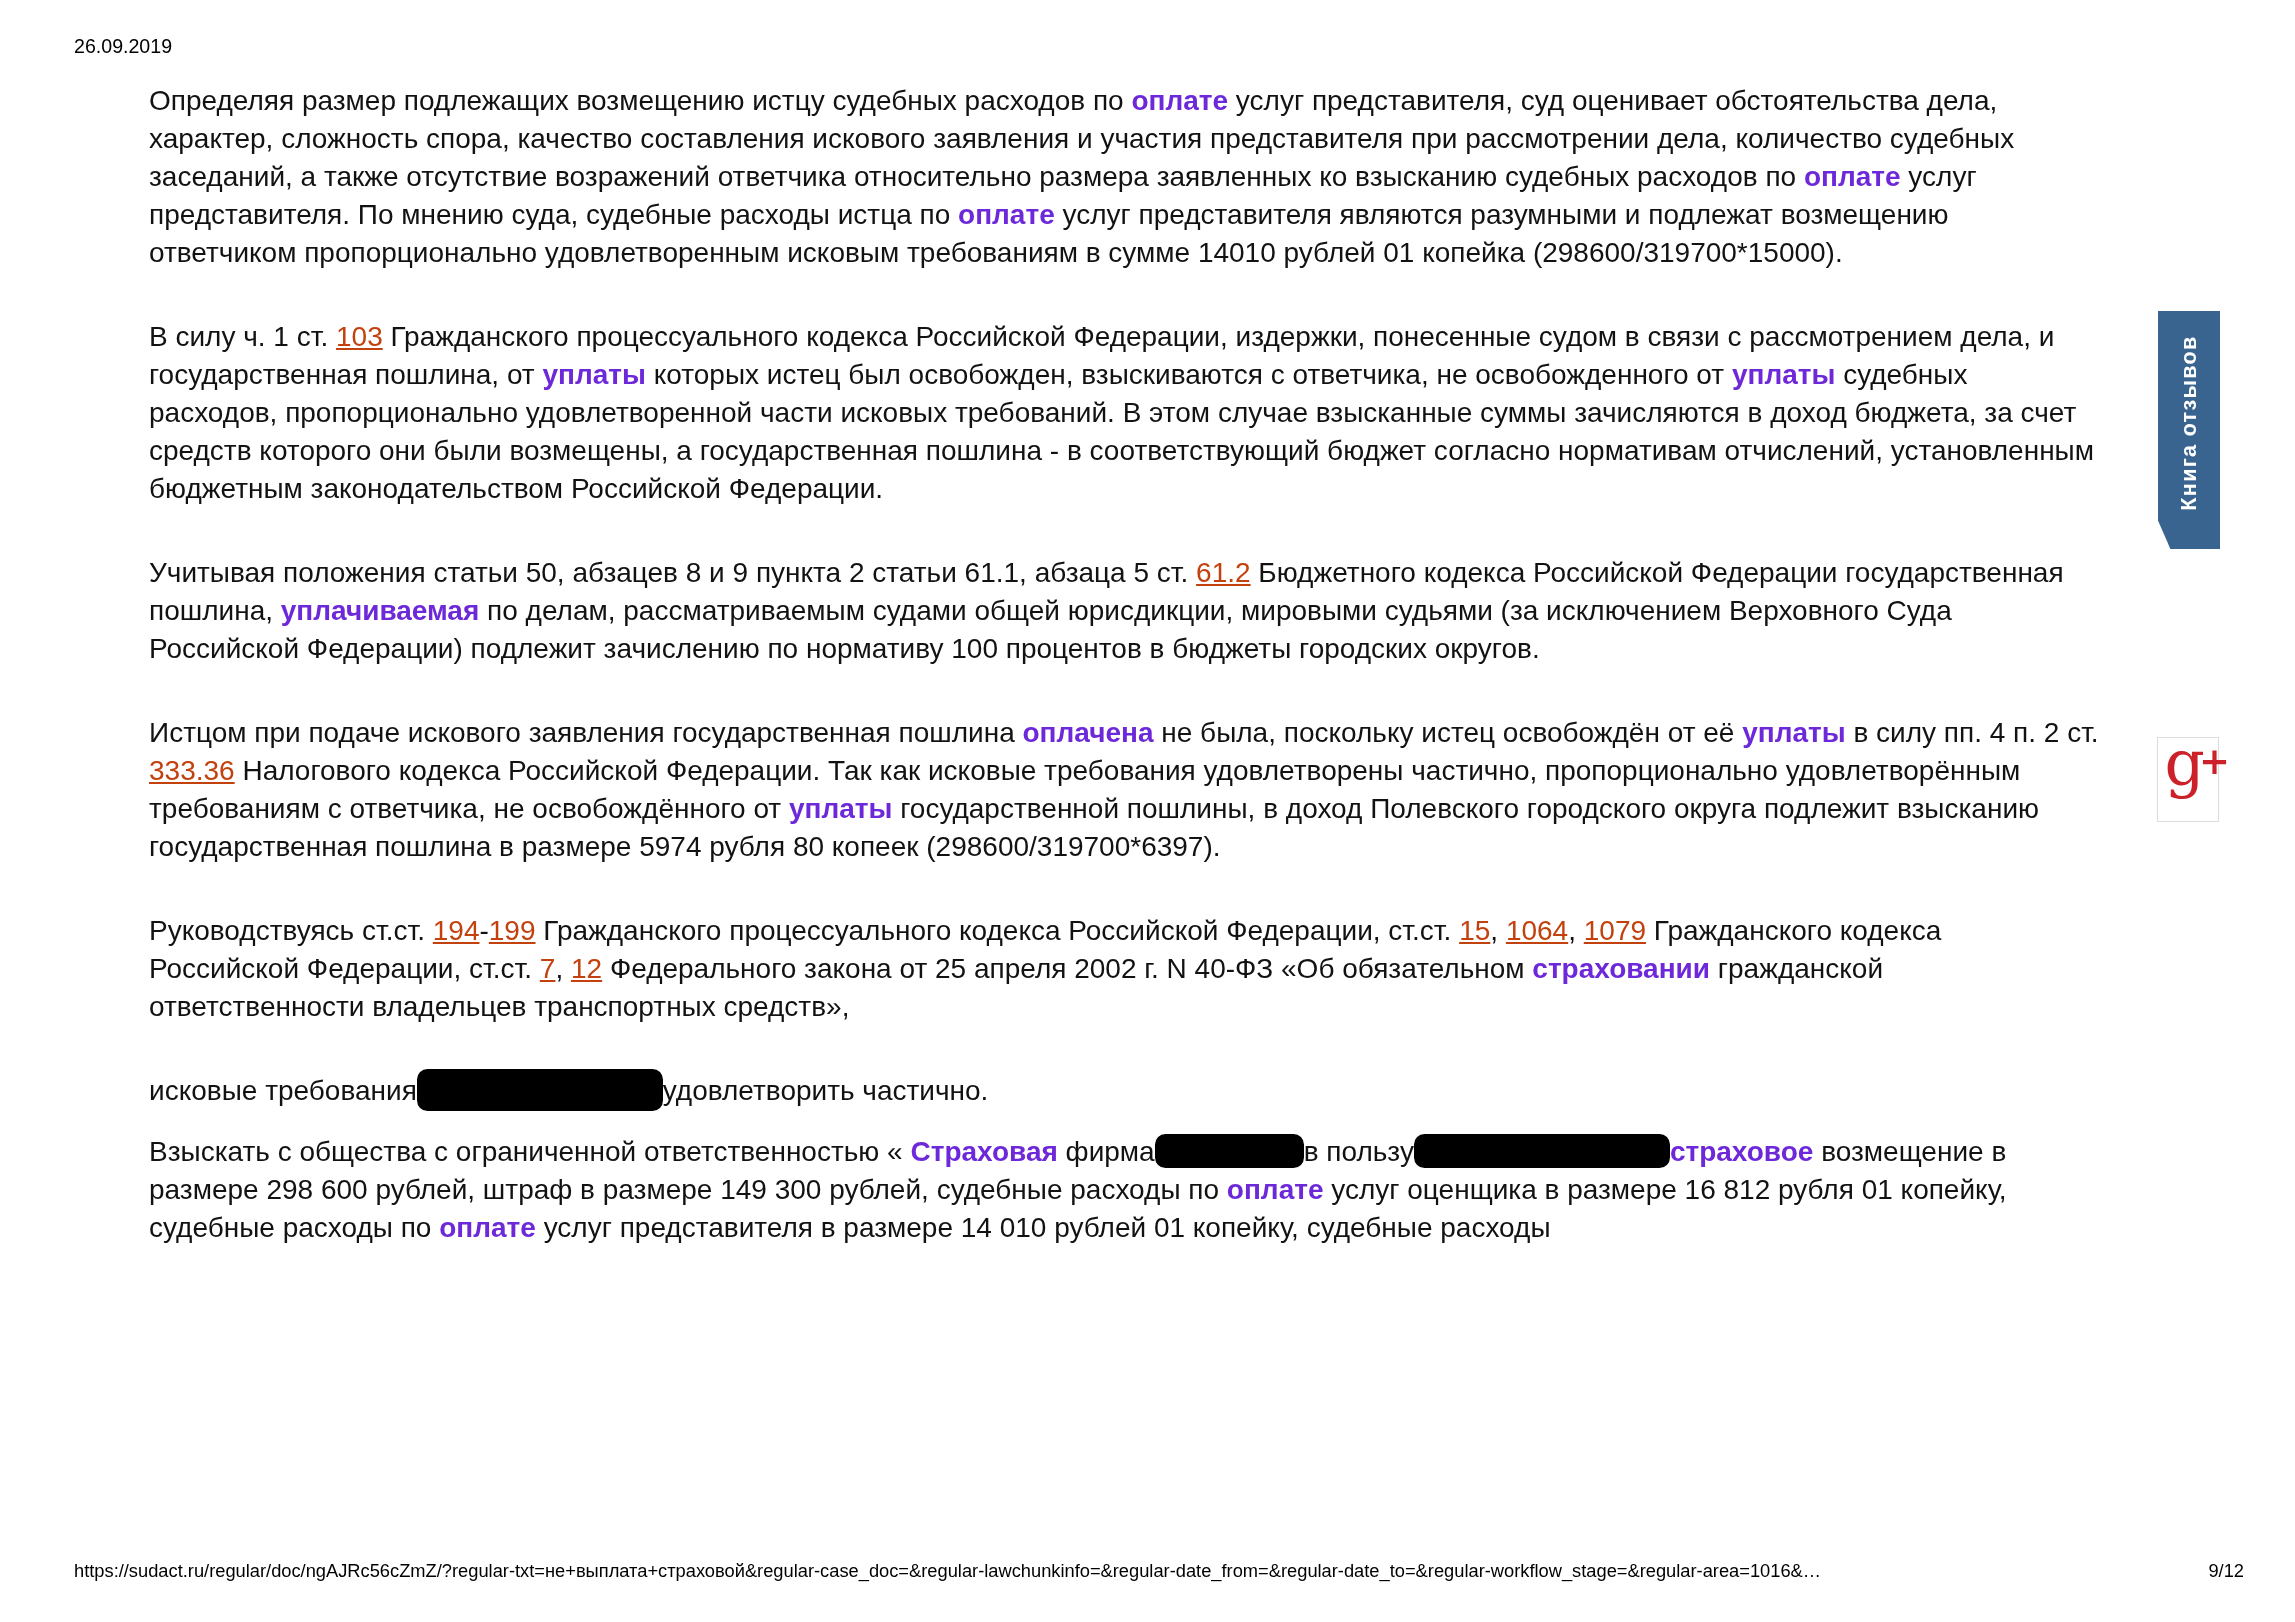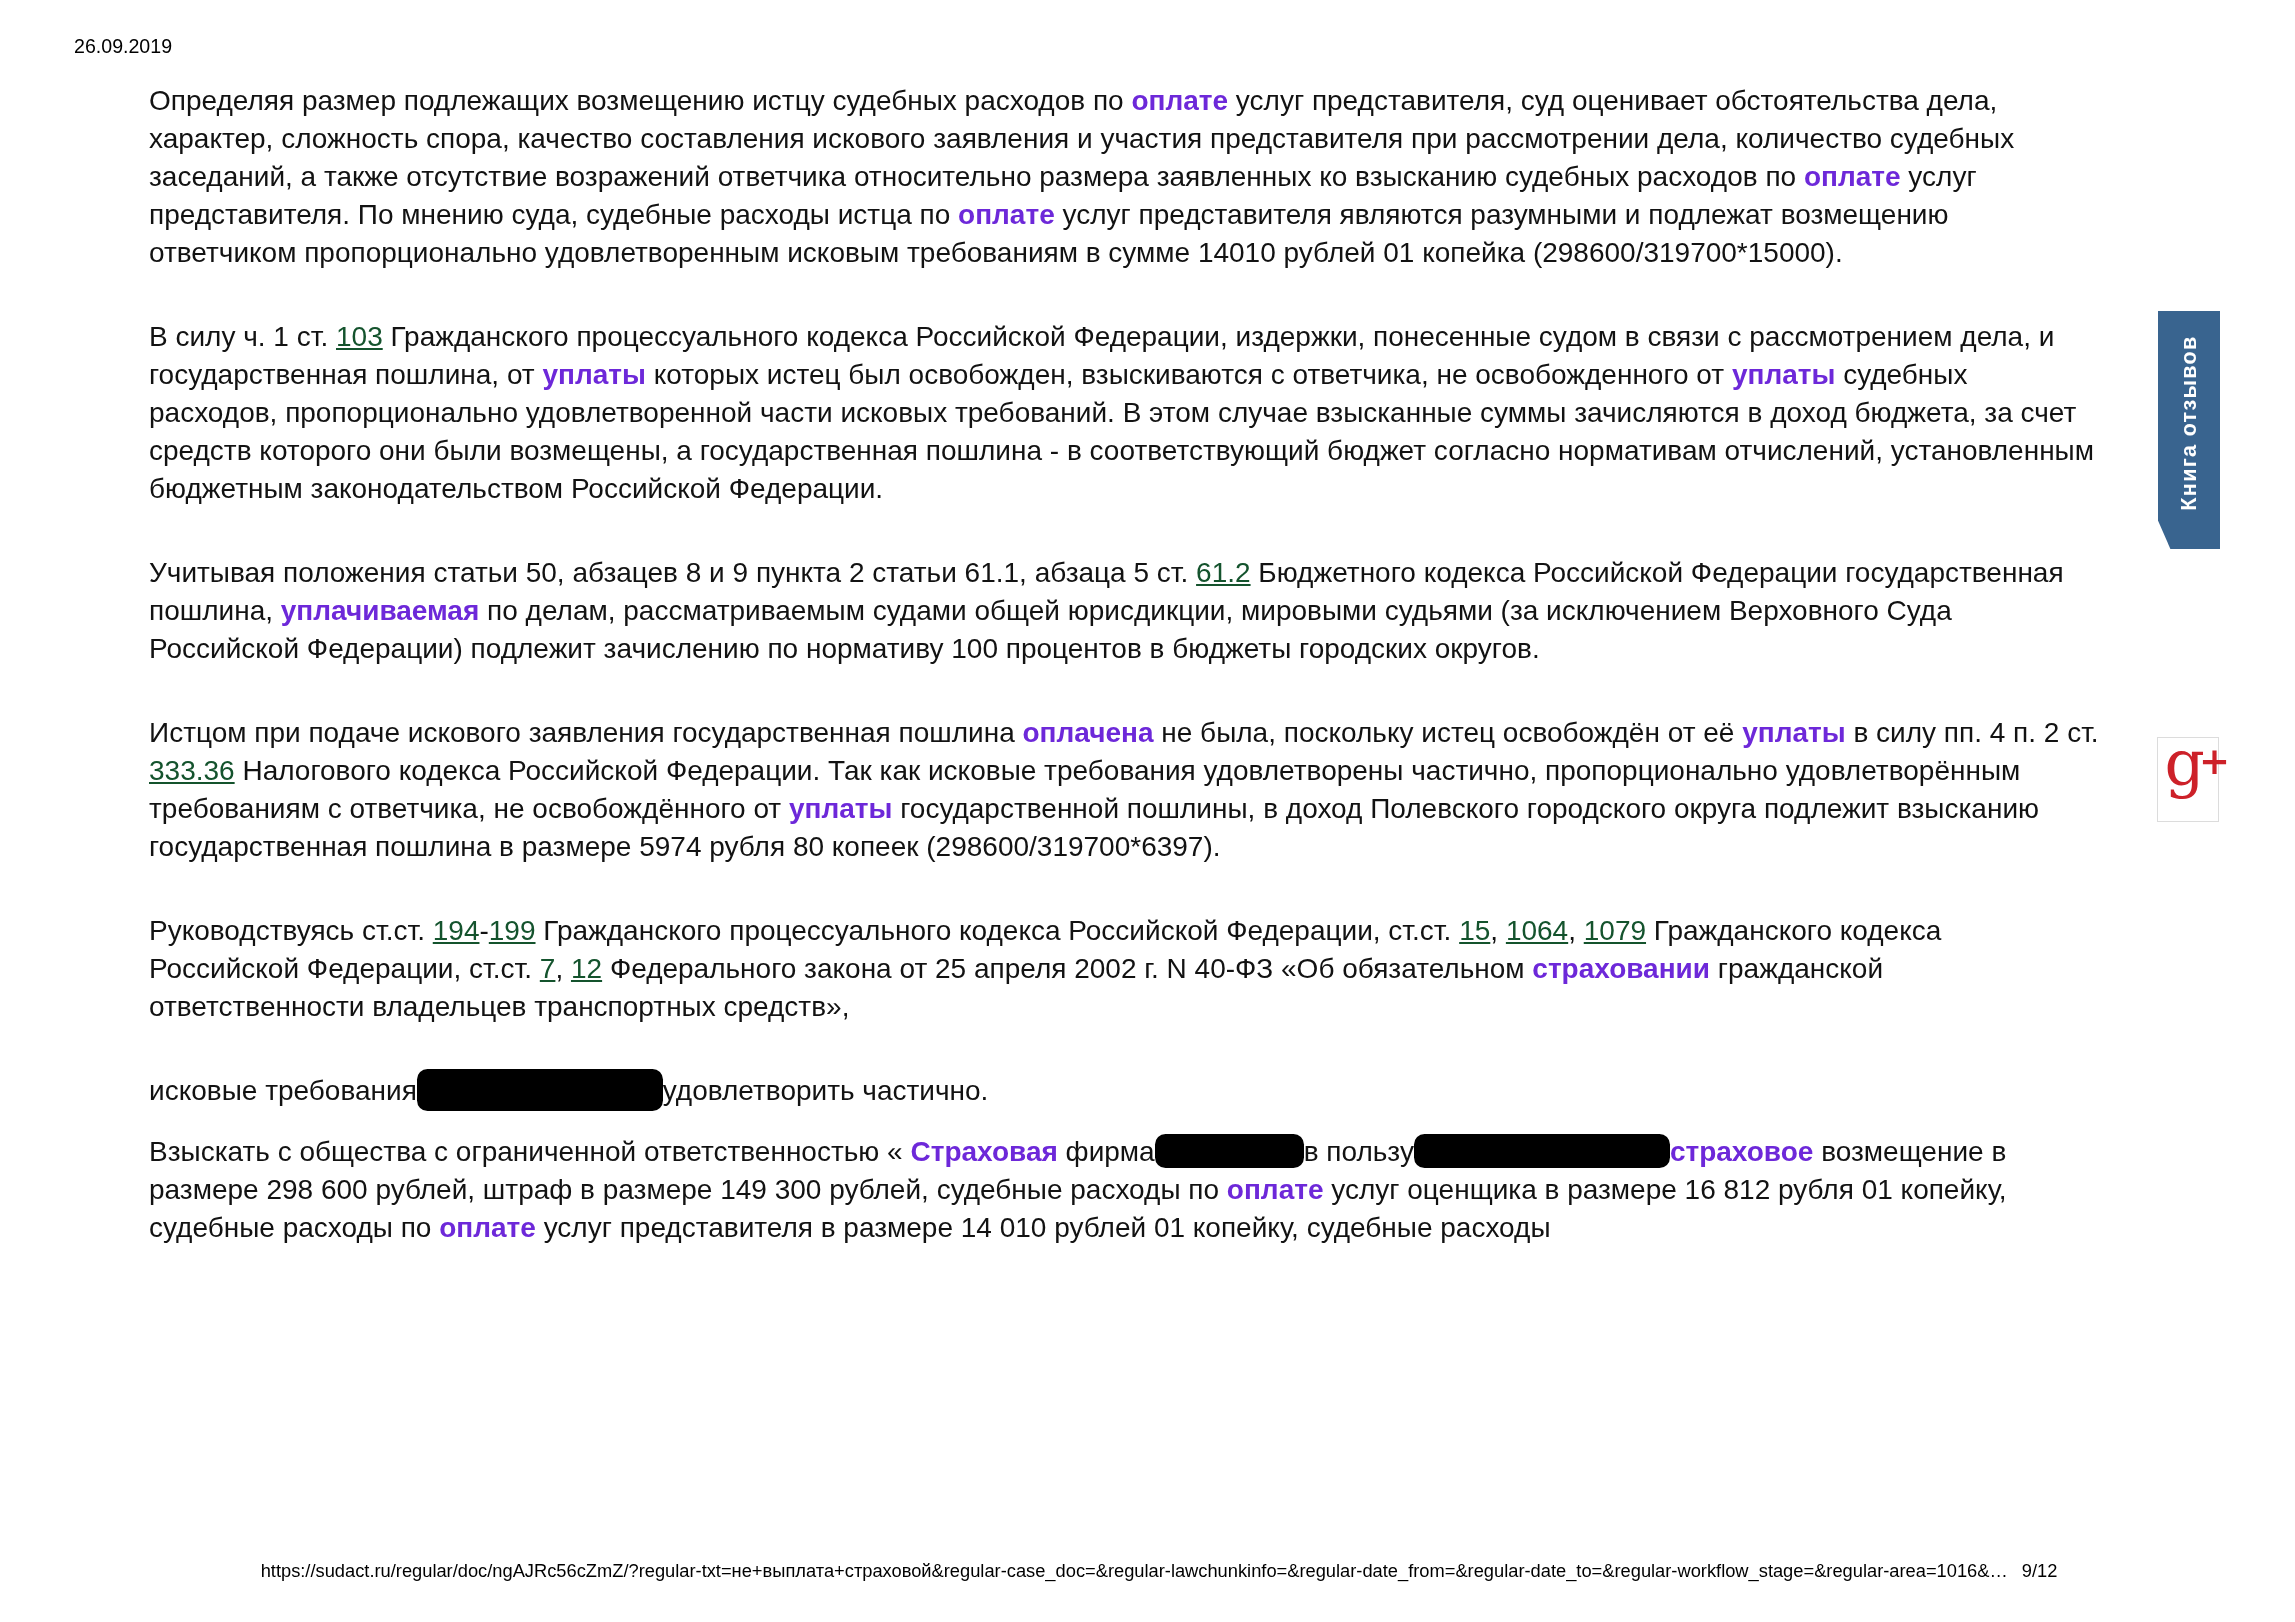--- a/index.html
+++ b/index.html
@@ -10,21 +10,21 @@
   }
   
   .print-header { position:absolute; top:35px; left:0; width:100%; height:27.5px; font-size:19.6px; color:#000; }
   .header-date { position:absolute; left:74px; top:0; white-space:nowrap; }
   .header-title { position:absolute; left:0; top:0; width:100%; text-align:center; white-space:nowrap; }
   
   .doc-body { position:absolute; top:82px; left:149px; width:1950px; font-size:28px; line-height:38px; }
   .para { margin:0 0 46px 0; font-weight:normal; }
   .para.heading { text-align:center; font-weight:bold; }
   .term { font-weight:bold; color:#6d28d9; }
-  .doc-link { color:#14532d; cursor:pointer; }
+  .doc-link { color:#c2410c; cursor:pointer; }
   .redact { display:inline-block; background:#000; border-radius:10.5px; vertical-align:middle; margin:0; position:relative; top:-2.6px; }
   
   .feedback-tab {
     position:absolute; left:2158px; top:311px; width:62px; height:238px;
     background:#39648f; cursor:pointer;
     clip-path:polygon(0 0, 100% 0, 100% 100%, 20% 100%, 0 88%);
     display:flex; align-items:center; justify-content:center;
   }
   .feedback-tab-label {
     writing-mode:vertical-rl; transform:rotate(180deg);
@@ -42,21 +42,21 @@
     font-size:63px; line-height:1.2; color:#cd2129;
   }
   .gplus-plus {
     position:absolute; left:41px; top:1.3px;
     font-family:"DejaVu Serif","Liberation Serif",serif;
     font-size:37px; font-weight:bold; color:#cd2129;
   }
   
   .print-footer {
     position:absolute; left:74px; right:51px; top:1560px;
-    display:flex; justify-content:center; align-items:flex-start;
+    display:flex; justify-content:space-between; align-items:flex-start;
     font-size:18.3px; color:#000;
   }
   .footer-url { white-space:nowrap; overflow:hidden; }
   .footer-page { white-space:nowrap; margin-left:14px; }
 </style>
 </head>
 <body>
 
 <div class="page">
 

